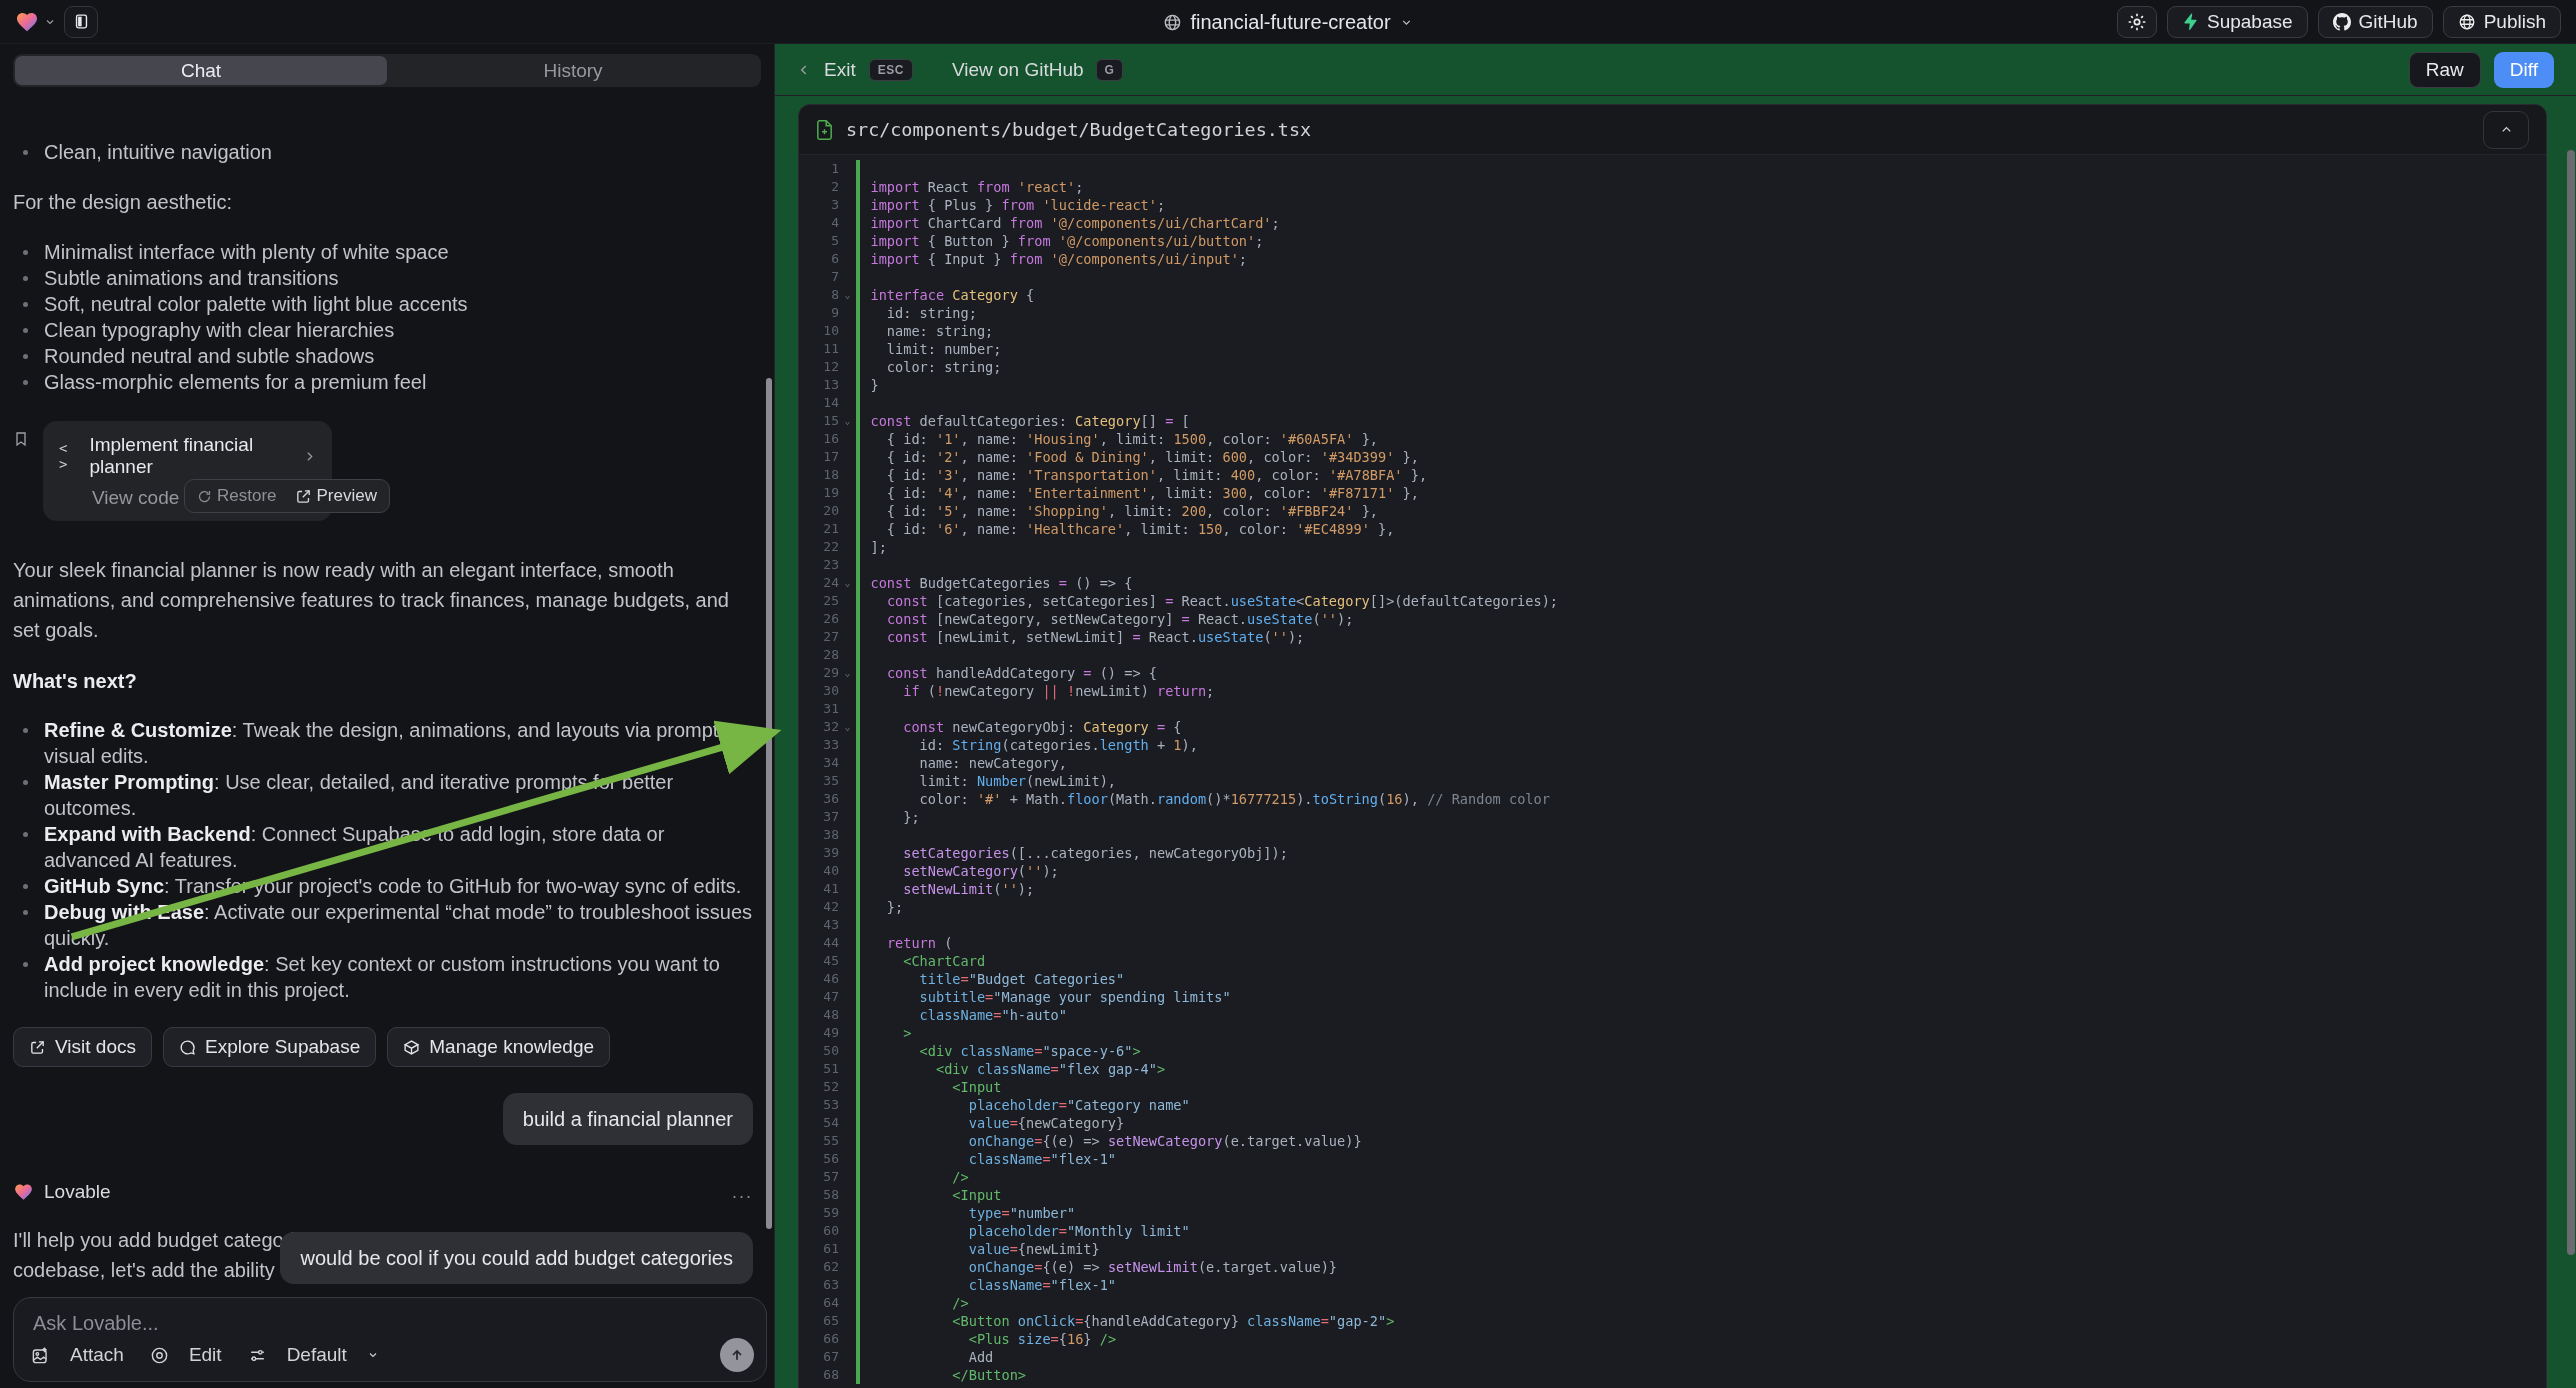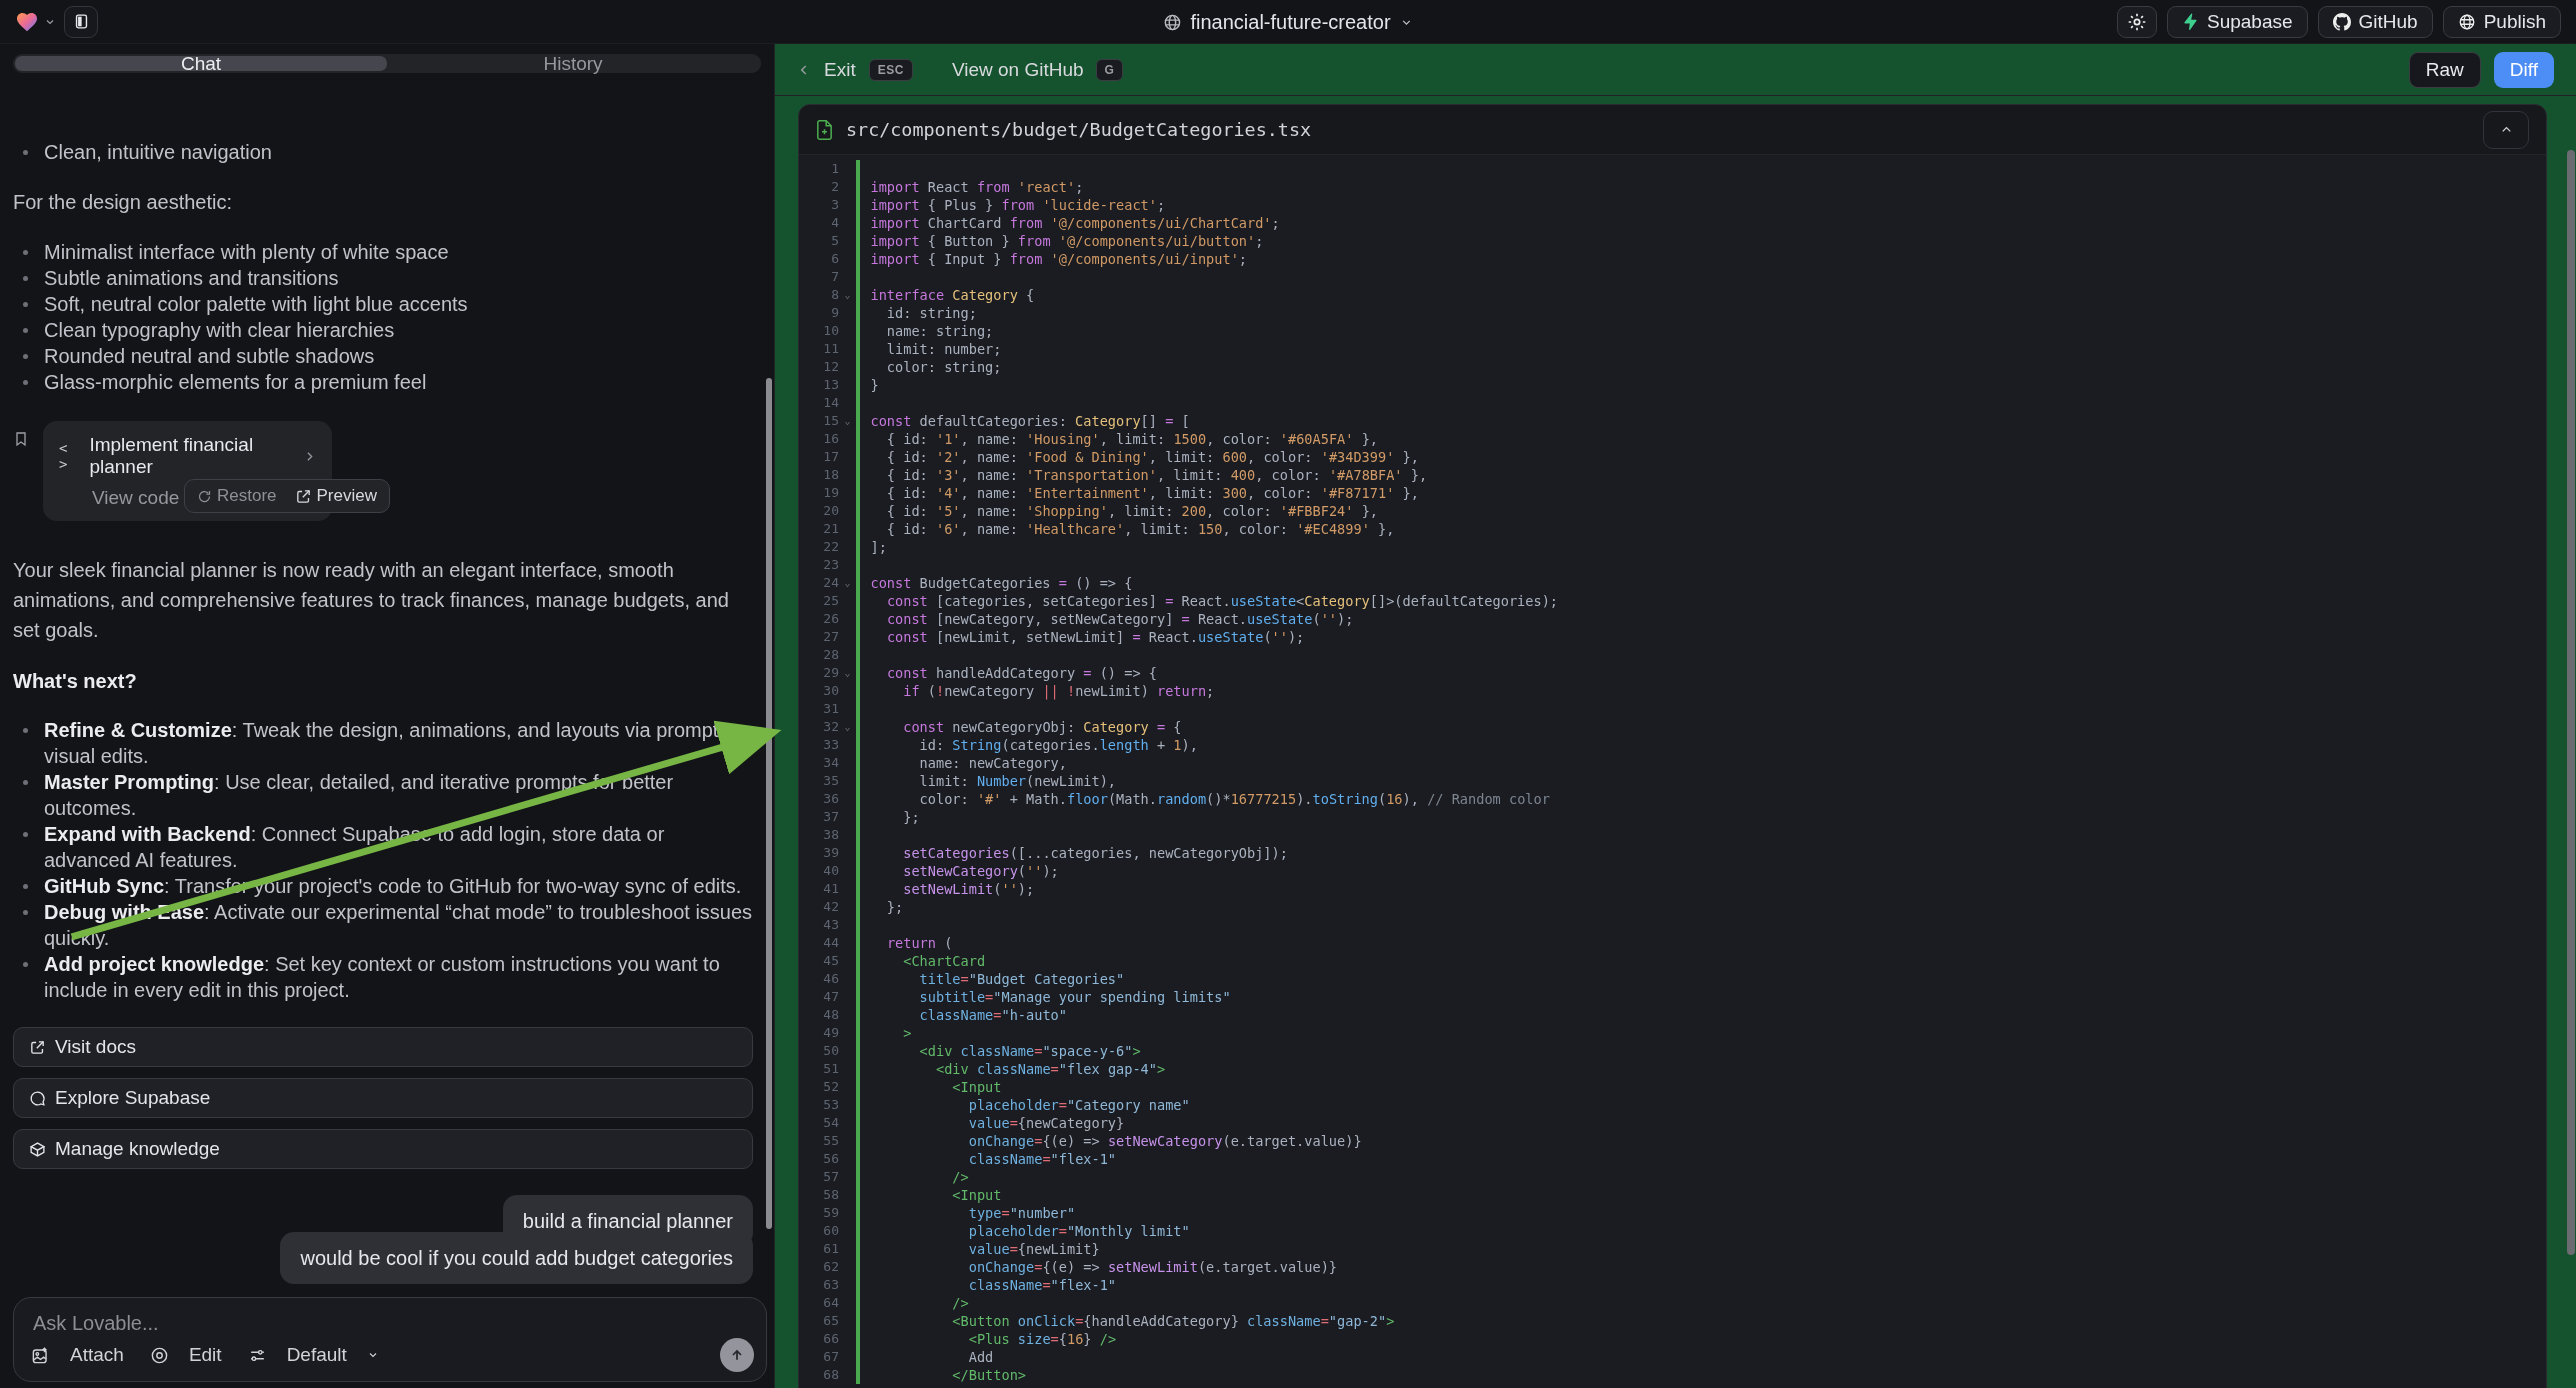--- a/index.html
+++ b/index.html
@@ -16,21 +16,21 @@
               display:flex; align-items:center; justify-content:center; }
   .hcenter { position:absolute; left:50%; top:0; height:44px; transform:translateX(-50%);
              display:flex; align-items:center; gap:9px; color:#e4e5ea; font-size:20px; }
   .hright { margin-left:auto; display:flex; align-items:center; gap:10px; }
   .pill { height:32px; display:flex; align-items:center; gap:8px; padding:0 14px; border:1px solid #3a3b42;
           border-radius:9px; background:#1b1c21; color:#e6e7ec; font-size:19px; }
   .pill.sq { width:40px; padding:0; justify-content:center; }
 
   
   .chat { position:absolute; left:0; top:44px; width:774px; bottom:0; background:#131418; }
-  .tabs { margin:10px 13px 0; height:19px; background:#232428; border-radius:9px; display:flex; padding:2px; }
+  .tabs { margin:10px 13px 0; height:33px; background:#232428; border-radius:9px; display:flex; padding:2px; }
   .tab { flex:1; display:flex; align-items:center; justify-content:center; font-size:19px; color:#97989f;
          border-radius:7px; }
   .tab.active { background:#46474e; color:#ededf1; }
   .chat-content { position:absolute; top:95px; left:0; right:6px; bottom:108px; padding:0 15px 0 13px;
                   overflow:hidden; font-size:20px; color:#c2c3ca; }
   .blk { margin-top:22px; }
   .blk:first-child { margin-top:0; }
   p.para { line-height:30px; }
   h3.heading { color:#ececf0; font-size:20px; line-height:28px; font-weight:700; }
   ul.blist { list-style:none; }
@@ -44,21 +44,21 @@
   .ccard { width:289px; background:#232428; border-radius:14px; padding:13px 16px 12px; }
   .ccard-top { display:flex; align-items:center; gap:11px; color:#e8e8ee; font-size:19px; }
   .code-glyph { font-family:"DejaVu Sans Mono", monospace; font-size:14px; color:#cdced4; letter-spacing:-1px; }
   .ccard-chev { margin-left:auto; color:#97989f; }
   .ccard-view { margin:9px 0 0 33px; color:#96979e; font-size:19px; }
   .chip { position:absolute; left:171px; top:58px; background:#232428; border:1px solid #3f4047;
           border-radius:10px; padding:6px 12px; display:flex; gap:18px; align-items:center; font-size:17px; }
   .chip-btn { display:flex; align-items:center; gap:5px; color:#d8d9de; }
   .chip-btn.dim { color:#8f9096; }
 
-  .actions { margin-top:24px; display:flex; gap:11px;flex-direction:column; }
+  .actions { margin-top:24px; display:flex; gap:11px; }
   .act-btn { height:40px; display:flex; align-items:center; gap:9px; padding:0 15px; border:1px solid #393a41;
              border-radius:10px; background:#202127; color:#e4e5ea; font-size:19px; }
 
   .bubble { margin-top:26px; margin-left:auto; width:fit-content; max-width:558px; background:#2f3036;
             padding:13px 20px; border-radius:14px; color:#e6e6eb; font-size:20px; line-height:26px; }
   .bubble.pinned { position:absolute; right:21px; bottom:10px; margin:0; }
 
   .ahdr { margin-top:36px; display:flex; align-items:center; gap:10px; }
   .ahdr .aname { font-size:19px; color:#dadbe0; }
   .ahdr .amenu { margin-left:auto; color:#8a8b92; letter-spacing:2px; font-size:18px; }

